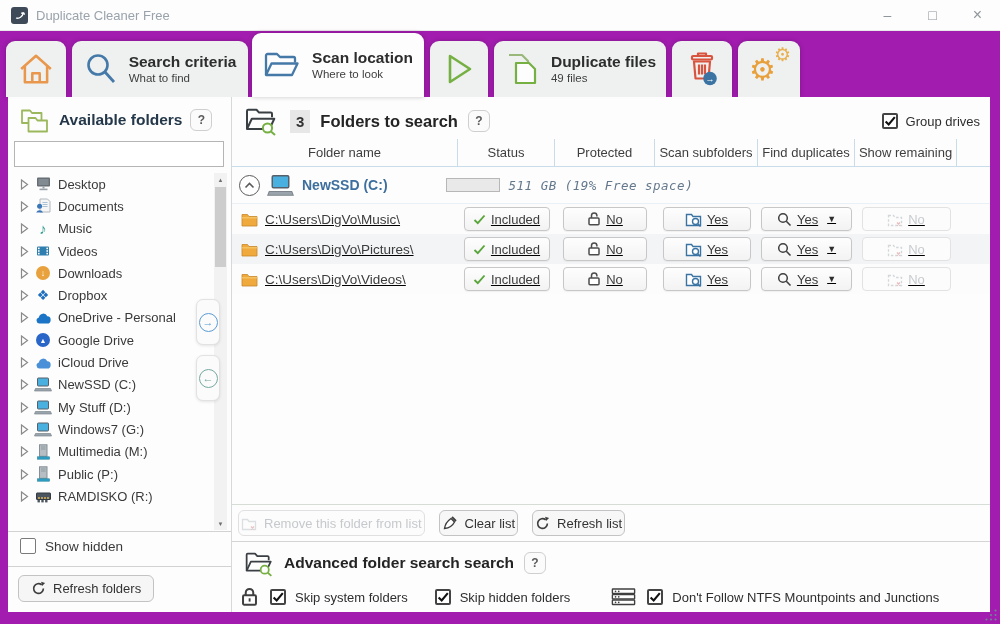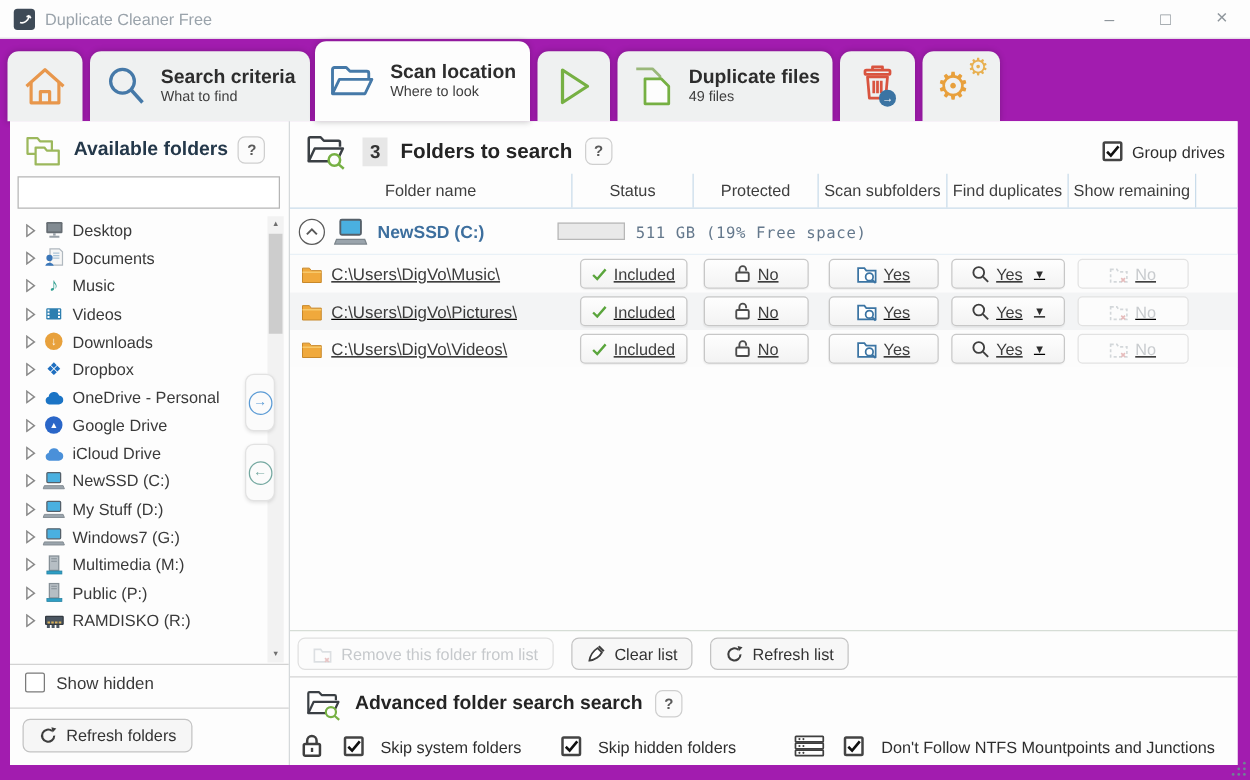--- a/index.html
+++ b/index.html
@@ -69,39 +69,39 @@
   .groupdrives .lbl{font-size:13px;color:#2e2e2e;}
   .tgrid{display:grid;grid-template-columns:226px 97px 100px 103px 97px 102px 1fr;}
   .thead{height:28px;border-bottom:1px solid #c9dcea;}
   .thead .cell{display:flex;align-items:center;justify-content:center;font-size:13px;color:#3e3e3e;border-right:1px solid #c9dcea;}
   .thead .cell.last{border-right:none;}
   .drive-row{height:37px;display:flex;align-items:center;border-bottom:1px solid #e9f1f7;}
   .collapsebtn{width:21px;height:21px;border:1.5px solid #5a5a5a;border-radius:50%;margin-left:7px;display:flex;align-items:center;justify-content:center;background:#fff;}
   .drive-name{font-size:14px;font-weight:bold;color:#3d6f9e;margin-left:8px;}
   .usagebar{width:54px;height:14px;border:1px solid #b7b7b7;background:#e9e9e9;margin-left:58px;overflow:hidden;}
   .usagefill{height:100%;background:#e85a41;}
-  .usagetext{margin-left:9px;font-family:"DejaVu Sans Mono",monospace;font-size:12.5px;color:#64788c;letter-spacing:0.5px;}
+  .usagetext{margin-left:9px;font-family:"DejaVu Sans Mono",monospace;font-style:italic;font-size:12.5px;color:#64788c;letter-spacing:0.5px;}
   .trow{height:30px;align-items:center;}
   .trow:nth-child(odd){background:#fcfcfc;}
   .trow:nth-child(even){background:#f3f4f5;}
   .trow .cell{display:flex;align-items:center;justify-content:center;text-decoration:underline;}
   .trow .cell.pathcell{justify-content:flex-start;padding-left:9px;gap:7px;}
   .path{font-size:13.5px;color:#3c3c3c;white-space:nowrap;}
   .cellbtn{display:inline-flex;align-items:center;justify-content:center;gap:5px;height:24px;background:linear-gradient(#fefefe,#f3f3f3);border:1px solid #c7c7c7;border-radius:4px;font-size:13px;color:#3d3d3d;box-shadow:0 1px 1px rgba(0,0,0,.05);}
   .cellbtn.disabled{border-color:#e2e2e2;color:#c8cbce;background:#fcfcfc;box-shadow:none;}
   .w-status{width:86px;} .w-prot{width:84px;} .w-scan{width:88px;} .w-find{width:91px;} .w-rem{width:89px;}
   .ddarrow{font-size:9px;color:#2e2e2e;margin-left:4px;}
   .filler{flex:1;background:#fdfdfd;}
   .btnbar{height:38px;border-top:1px solid #d6ddd6;border-bottom:1px solid #d4d4d4;display:flex;align-items:center;gap:14px;padding-left:6px;}
-  .actbtn{display:inline-flex;align-items:center;gap:7px;height:26px;padding:0 11px;background:#f7f7f7;border:1px solid #c3c3c3;border-radius:6px;font-size:13px;color:#333;}
+  .actbtn{display:inline-flex;align-items:center;gap:7px;height:26px;padding:0 2px;background:#f7f7f7;border:1px solid #c3c3c3;border-radius:6px;font-size:13px;color:#333;}
   .actbtn.disabled{border-color:#e0e0e0;color:#c6c9cc;background:#fcfcfc;}
   .adv-header{height:38px;display:flex;align-items:center;padding-left:12px;margin-top:2px;}
   .adv-title{font-size:15.5px;font-weight:bold;color:#242424;margin-left:10px;}
   .adv-header .helpbtn{margin-left:10px;}
-  .adv-row{height:30px;display:flex;align-items:center;padding-left:8px;gap:9px;justify-content:space-between;}
+  .adv-row{height:30px;display:flex;align-items:center;padding-left:8px;gap:9px;}
   .adv-lbl{font-size:13px;color:#2e2e2e;margin-right:18px;}
   .adv-icon{margin-right:2px;display:flex;align-items:center;}
   .grip{position:absolute;right:2px;bottom:2px;}
 </style>
 </head>
 <body>
 
 <div id="win">
 
   <div class="titlebar">

